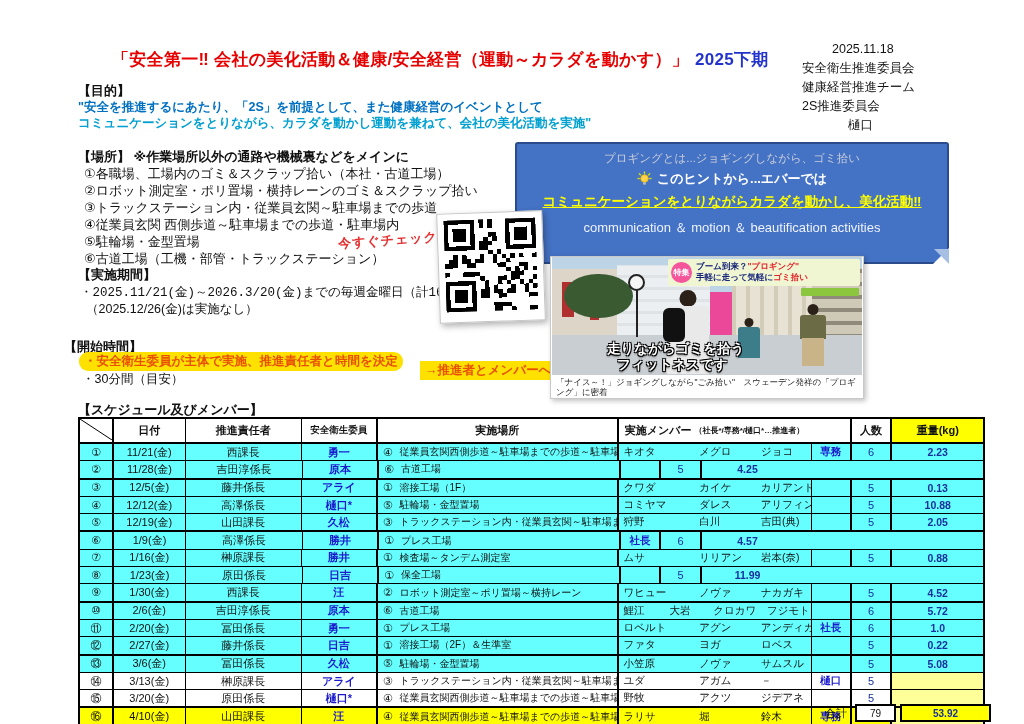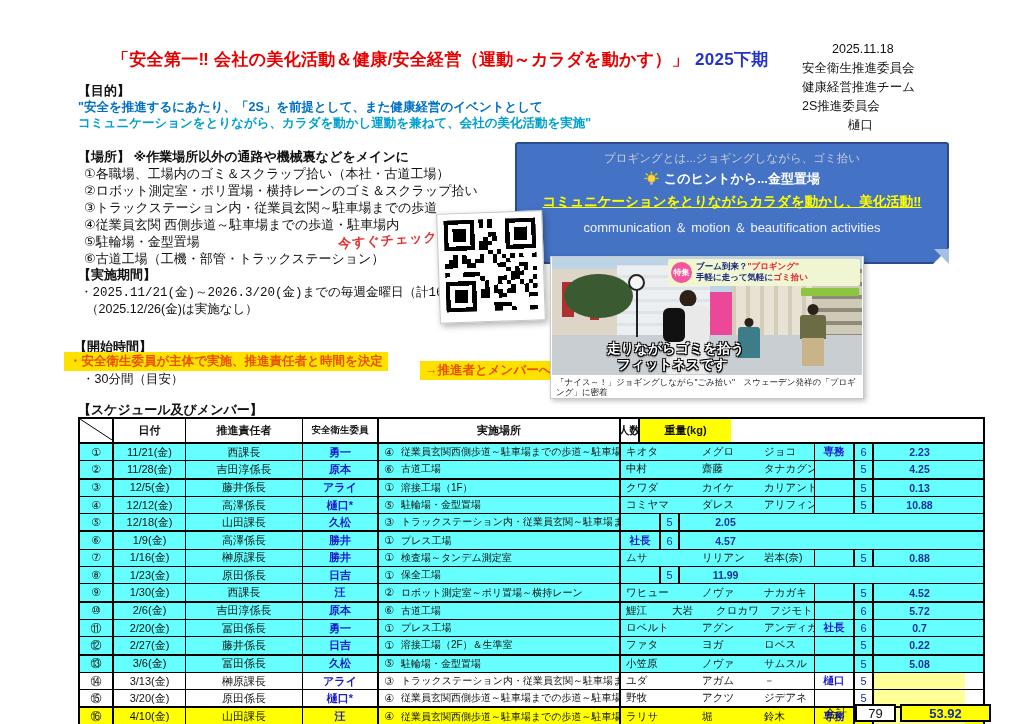--- a/index.html
+++ b/index.html
@@ -83,21 +83,21 @@
   .trow,.thead{display:flex;border-bottom:1px solid #000;}
   .thead{height:23px;border-bottom-width:2px;background:#fff;font-weight:bold;}
   .trow{height:16.3px;}
   .trow:last-child{border-bottom:none;}
   .mend{border-bottom-width:2px;}
   .tc{border-right:1px solid #000;box-sizing:border-box;display:flex;align-items:center;justify-content:center;
       font-size:11px;overflow:hidden;white-space:nowrap;}
   .tc:last-child{border-right:none;}
   .w0{width:34px;border-right-width:2px;} .w1{width:72px;} .w2{width:117px;} .w3{width:76px;border-right-width:2px;}
   .w4{width:242px;border-right-width:2px;} .w5{width:194px;} .w6{width:40px;border-right-width:2px;}
-  .w7{width:19px;border-right-width:2px;} .w8{width:91px;}
+  .w7{width:41px;border-right-width:2px;} .w8{width:91px;}
   .hw5{width:234px;border-right-width:2px;justify-content:flex-start;padding-left:6px;}
   .note{font-size:8px;font-weight:bold;margin-left:3px;}
   .small-h{font-size:9.5px;}
   .wt-h{background:var(--c-row-yellow,#ffff00);font-size:11px;}
   .bg-cyan{background:var(--c-row-cyan,#66ffff);} .bg-white{background:#fff;} .bg-yellow{background:var(--c-row-yellow,#ffff00);}
   .blue{color:var(--c-committee-blue,#1a1acc);font-weight:bold;}
   .num{color:var(--c-num-navy,#17309c);}
   .wt{color:var(--c-num-navy,#17309c);font-weight:bold;font-size:10.5px;}
   .wt.empty{background:var(--c-pale-yellow,#ffff99);}
   .left{justify-content:flex-start;padding-left:5px;}
@@ -106,21 +106,21 @@
   .mem span{display:inline-block;font-size:10.5px;}
   .mem span:nth-child(1){width:76px;} .mem span:nth-child(2){width:62px;} .mem span:nth-child(3){width:50px;}
   .mem.m4 span:nth-child(1){width:46px;} .mem.m4 span:nth-child(2){width:44px;}
   .mem.m4 span:nth-child(3){width:54px;} .mem.m4 span:nth-child(4){width:44px;}
   .role{font-size:10.5px;}
   .corner{position:relative;}
   .corner svg{position:absolute;left:0;top:0;}
 
   .totrow{left:78px;top:704px;display:flex;align-items:stretch;height:18px;}
   .totlbl{width:769px;text-align:right;padding-right:8px;font-size:11px;display:flex;align-items:center;justify-content:flex-end;}
-  .totc{box-sizing:border-box;border:2px solid #000;display:flex;align-items:center;justify-content:center;font-size:13px;}
+  .totc{box-sizing:border-box;border:2px solid #000;display:flex;align-items:center;justify-content:center;font-size:10px;}
   .totn{width:41px;background:#fff;}
   .totw{width:91px;margin-left:4px;background:var(--c-row-yellow,#ffff00);color:var(--c-num-navy,#17309c);font-weight:bold;}
 </style>
 </head>
 <body>
 
 <div class="page">
 
   <div class="abs title">
     <span>「安全第一‼ 会社の美化活動＆健康/安全経営（運動～カラダを動かす）」</span><span class="term">2025下期</span>
@@ -146,39 +146,39 @@
   <div class="abs item" style="left:84px;top:233px;">⑤駐輪場・金型置場</div>
   <div class="abs item" style="left:84px;top:250px;">⑥古道工場（工機・部管・トラックステーション）</div>
   <div class="abs check" style="left:338px;top:230px;">
     <span>今すぐチェック</span><span class="finger">☞</span>
   </div>
 
   <div class="abs hd" style="left:78px;top:266px;">【実施期間】</div>
   <div class="abs plain" style="left:80px;top:284px;font-family:Liberation Mono, monospace;">・2025.11/21(金)～2026.3/20(金)までの毎週金曜日（計16回）</div>
   <div class="abs plain" style="left:86px;top:301px;">（2025.12/26(金)は実施なし）</div>
 
-  <div class="abs hd" style="left:74px;top:338px;">【開始時間】</div>
-  <div class="abs hl" style="left:64px;top:352px;">・安全衛生委員が主体で実施、推進責任者と時間を決定</div>
+  <div class="abs hd" style="left:64px;top:338px;">【開始時間】</div>
+  <div class="abs hl" style="left:79px;top:352px;border-radius:9px;">・安全衛生委員が主体で実施、推進責任者と時間を決定</div>
   <div class="abs plain" style="left:82px;top:371px;">・30分間（目安）</div>
   <div class="abs hl" style="left:420px;top:361px;">→推進者とメンバーへ展開</div>
 
   <div class="abs callout">
     <div class="co co1">プロギングとは...ジョギングしながら、ゴミ拾い</div>
     <div class="co co2">
       <svg class="bulb" width="15" height="15" viewBox="0 0 16 16">
           <g stroke="#d8e400" stroke-width="1.4">
             <line x1="8" y1="0.5" x2="8" y2="3"></line>
             <line x1="2" y1="2.5" x2="4" y2="4.5"></line>
             <line x1="14" y1="2.5" x2="12" y2="4.5"></line>
             <line x1="0.5" y1="8" x2="3" y2="8"></line>
             <line x1="15.5" y1="8" x2="13" y2="8"></line>
           </g>
           <circle cx="8" cy="8" r="4" fill="#ffd34d" stroke="#e6b800" stroke-width="1"></circle>
           <rect x="6.5" y="12" width="3" height="2.5" fill="#bbb"></rect>
-        </svg><span>このヒントから...金型置場</span>
+        </svg><span>このヒントから...エバーでは</span>
     </div>
     <div class="co co3">コミュニケーションをとりながらカラダを動かし、美化活動‼</div>
     <div class="co co4">communication ＆ motion ＆ beautification activities</div>
     <div class="fold"></div>
     <div class="fold2"></div>
   </div>
 
   <div class="abs qr">
     <svg id="qr-grid" width="92" height="92" viewBox="0 0 21 21" shape-rendering="crispEdges">
         <rect x="0" y="0" width="1" height="1" fill="#000"></rect>
@@ -421,20 +421,24 @@
     <div class="thead">
       <div class="tc w0 corner">
         <svg width="32" height="21">
             <line x1="0" y1="0" x2="32" y2="21" stroke="#000" stroke-width="1"></line>
           </svg>
       </div>
       <div class="tc w1">日付</div>
       <div class="tc w2">推進責任者</div>
       <div class="tc w3 small-h">安全衛生委員</div>
       <div class="tc w4">実施場所</div>
+      <div class="tc hw5">
+        <span>実施メンバー</span>
+        <span class="note">（社長*/専務*/樋口*…推進者）</span>
+      </div>
       <div class="tc w7">人数</div>
       <div class="tc w8 wt-h">重量(kg)</div>
     </div>
     <div id="table-body">
         <div class="trow bg-cyan">
           <div class="tc w0">①</div>
           <div class="tc w1">11/21(金)</div>
           <div class="tc w2">西課長</div>
           <div class="tc w3 blue">勇一</div>
           <div class="tc w4 left">
@@ -452,25 +456,20 @@
         </div>
         <div class="trow bg-cyan mend">
           <div class="tc w0">②</div>
           <div class="tc w1">11/28(金)</div>
           <div class="tc w2">吉田淳係長</div>
           <div class="tc w3 blue">原本</div>
           <div class="tc w4 left">
             <span class="locno">⑥</span>
             <span class="loctext">古道工場</span>
           </div>
-          <div class="tc w5 left mem">
-            <span>中村</span>
-            <span>齋藤</span>
-            <span>タナカグン</span>
-          </div>
           <div class="tc w6 role blue"></div>
           <div class="tc w7 num">5</div>
           <div class="tc w8 wt">4.25</div>
         </div>
         <div class="trow bg-cyan">
           <div class="tc w0">③</div>
           <div class="tc w1">12/5(金)</div>
           <div class="tc w2">藤井係長</div>
           <div class="tc w3 blue">アライ</div>
           <div class="tc w4 left">
@@ -499,26 +498,31 @@
             <span>コミヤマ</span>
             <span>ダレス</span>
             <span>アリフィン</span>
           </div>
           <div class="tc w6 role blue"></div>
           <div class="tc w7 num">5</div>
           <div class="tc w8 wt">10.88</div>
         </div>
         <div class="trow bg-cyan mend">
           <div class="tc w0">⑤</div>
-          <div class="tc w1">12/18(金)</div>
+          <div class="tc w1">12/19(金)</div>
           <div class="tc w2">山田課長</div>
           <div class="tc w3 blue">久松</div>
           <div class="tc w4 left">
             <span class="locno">③</span>
             <span class="loctext">トラックステーション内・従業員玄関～駐車場までの歩道</span>
+          </div>
+          <div class="tc w5 left mem">
+            <span>狩野</span>
+            <span>白川</span>
+            <span>吉田(典)</span>
           </div>
           <div class="tc w6 role blue"></div>
           <div class="tc w7 num">5</div>
           <div class="tc w8 wt">2.05</div>
         </div>
         <div class="trow bg-cyan">
           <div class="tc w0">⑥</div>
           <div class="tc w1">1/9(金)</div>
           <div class="tc w2">高澤係長</div>
           <div class="tc w3 blue">勝井</div>
@@ -607,21 +611,21 @@
             <span class="locno">①</span>
             <span class="loctext">プレス工場</span>
           </div>
           <div class="tc w5 left mem">
             <span>ロベルト</span>
             <span>アグン</span>
             <span>アンディカ</span>
           </div>
           <div class="tc w6 role blue">社長</div>
           <div class="tc w7 num">6</div>
-          <div class="tc w8 wt">0.7</div>
+          <div class="tc w8 wt">1.0</div>
         </div>
         <div class="trow bg-cyan mend">
           <div class="tc w0">⑫</div>
           <div class="tc w1">2/27(金)</div>
           <div class="tc w2">藤井係長</div>
           <div class="tc w3 blue">日吉</div>
           <div class="tc w4 left">
             <span class="locno">①</span>
             <span class="loctext">溶接工場（2F）＆生準室</span>
           </div>

